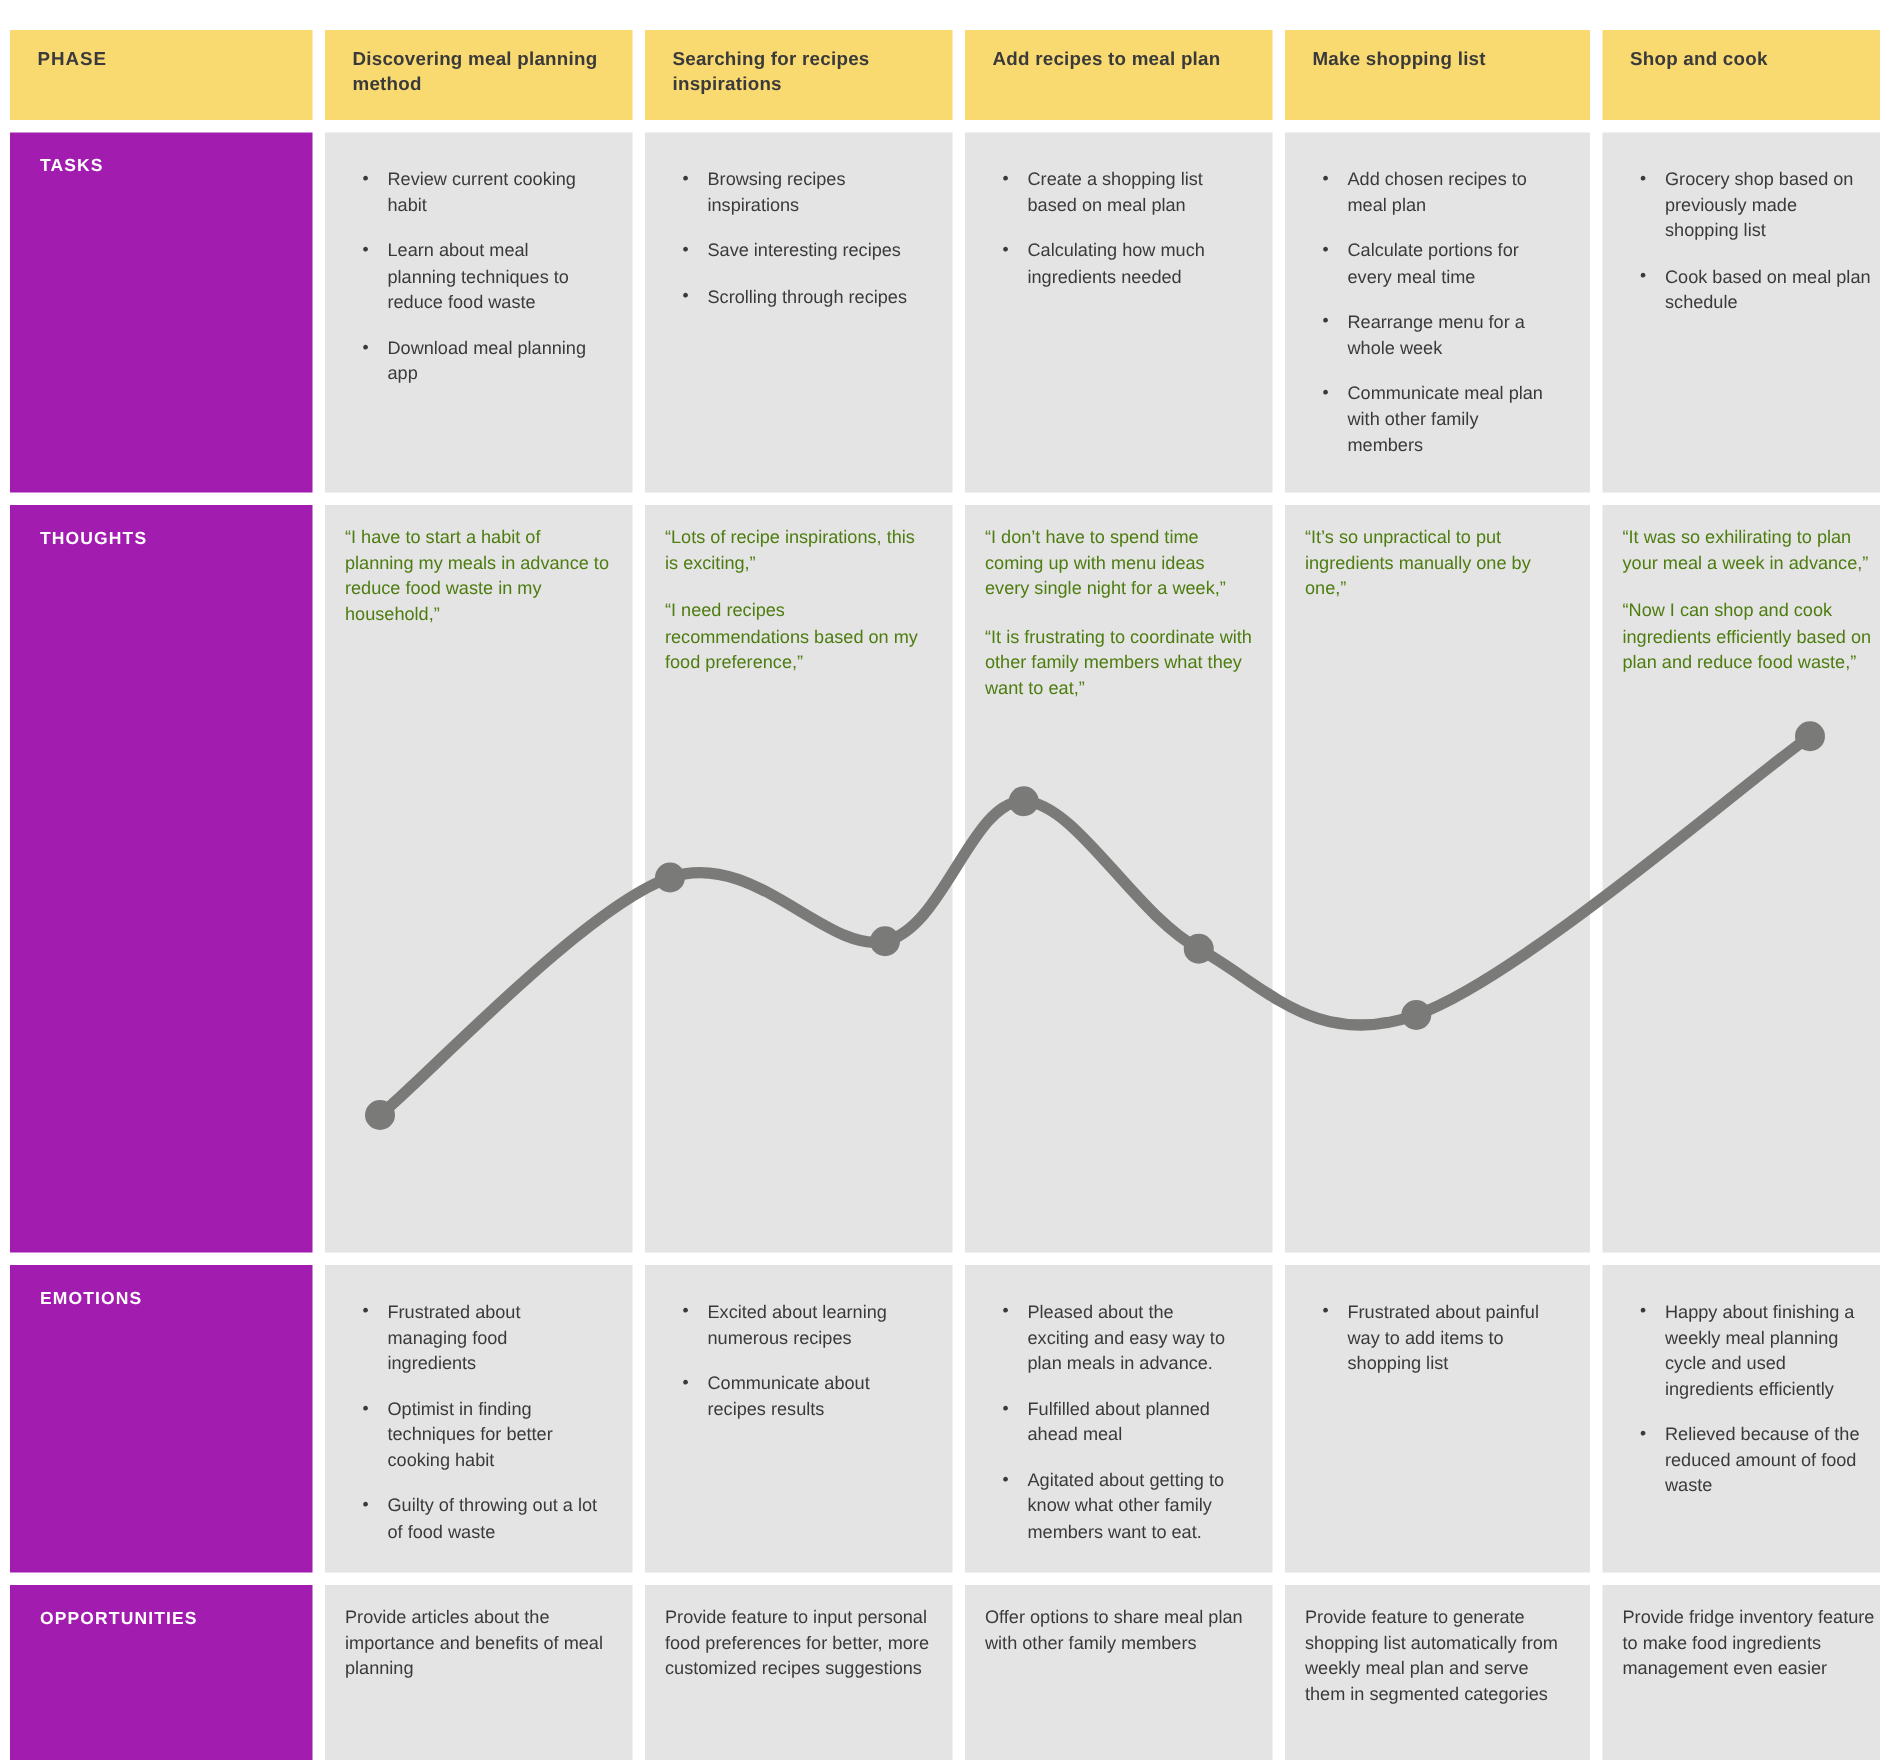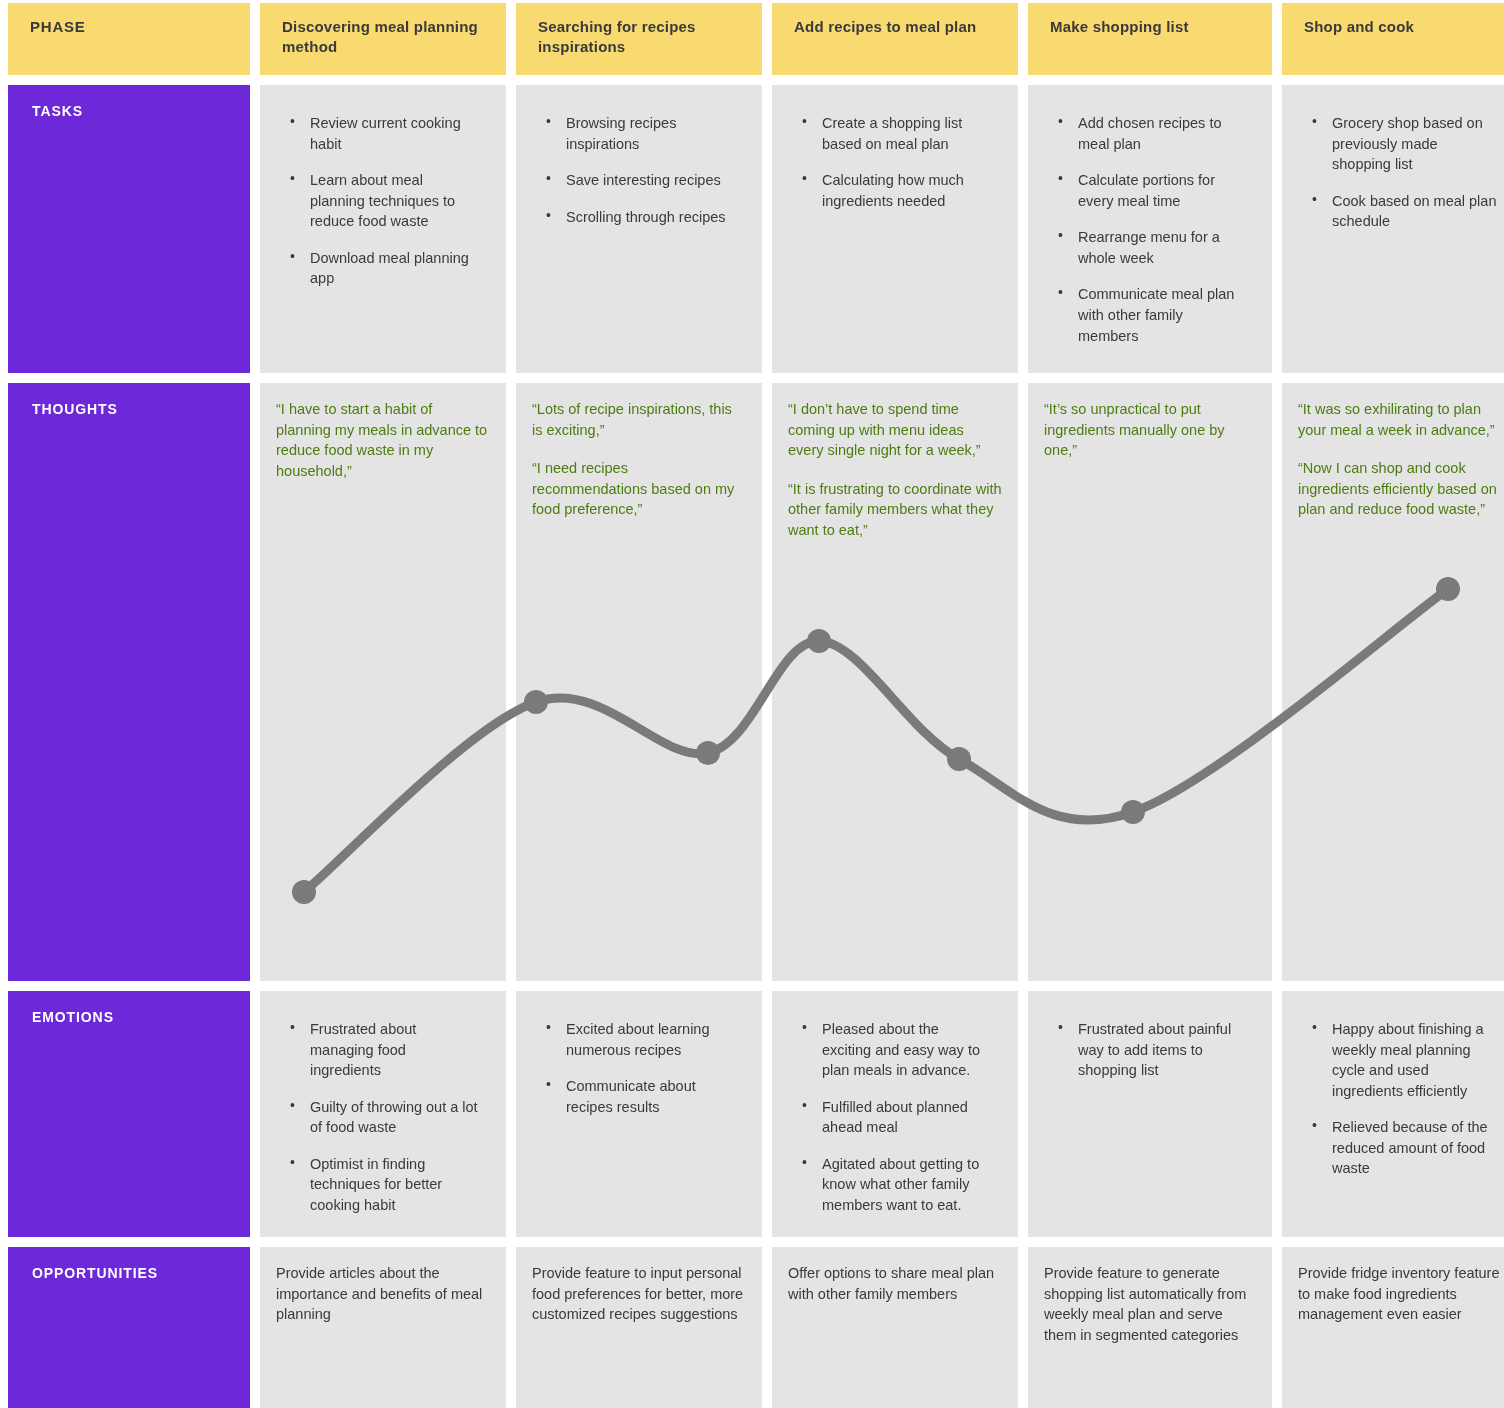--- a/index.html
+++ b/index.html
@@ -13,21 +13,21 @@
     font-family: "Liberation Sans", sans-serif;
     color: #3a3a3a;
     overflow: hidden;
   }
 
   #journey-map {
     position: relative;
     width: 1504px;
     height: 1408px;
     box-sizing: border-box;
-    padding: 3px 8px 12px 8px;
+    padding: 24px 8px 12px 8px;
   }
 
   .grid {
     display: grid;
     grid-template-columns: 242px 246px 246px 246px 244px 244px;
     grid-template-rows: 72px 288px 598px 246px 168px;
     column-gap: 10px;
     row-gap: 10px;
     width: 1488px;
     height: 1384px;
@@ -51,21 +51,21 @@
     color: #3a3a3a;
     line-height: 1.35;
     letter-spacing: 0.2px;
   }
   .hdr-phase .hdr-label {
     letter-spacing: 0.8px;
   }
 
   
   .rowlabel {
-    background: #6d28d9;
+    background: #a21caf;
     padding: 18px 0 0 24px;
     display: flex;
     align-items: flex-start;
   }
   .rowlabel span {
     color: #ffffff;
     font-size: 14px;
     font-weight: bold;
     letter-spacing: 0.9px;
   }
@@ -212,22 +212,22 @@
       <p class="quote">“It was so exhilirating to plan your meal a week in advance,”</p>
       <p class="quote">“Now I can shop and cook ingredients efficiently based on plan and reduce food waste,”</p>
     </div>
 
     <div class="cell rowlabel">
       <span>EMOTIONS</span>
     </div>
     <div class="cell content">
       <ul class="bullets">
         <li>Frustrated about managing food ingredients</li>
+        <li>Optimist in finding techniques for better cooking habit</li>
         <li>Guilty of throwing out a lot of food waste</li>
-        <li>Optimist in finding techniques for better cooking habit</li>
       </ul>
     </div>
     <div class="cell content">
       <ul class="bullets">
         <li>Excited about learning numerous recipes</li>
         <li>Communicate about recipes results</li>
       </ul>
     </div>
     <div class="cell content">
       <ul class="bullets">

